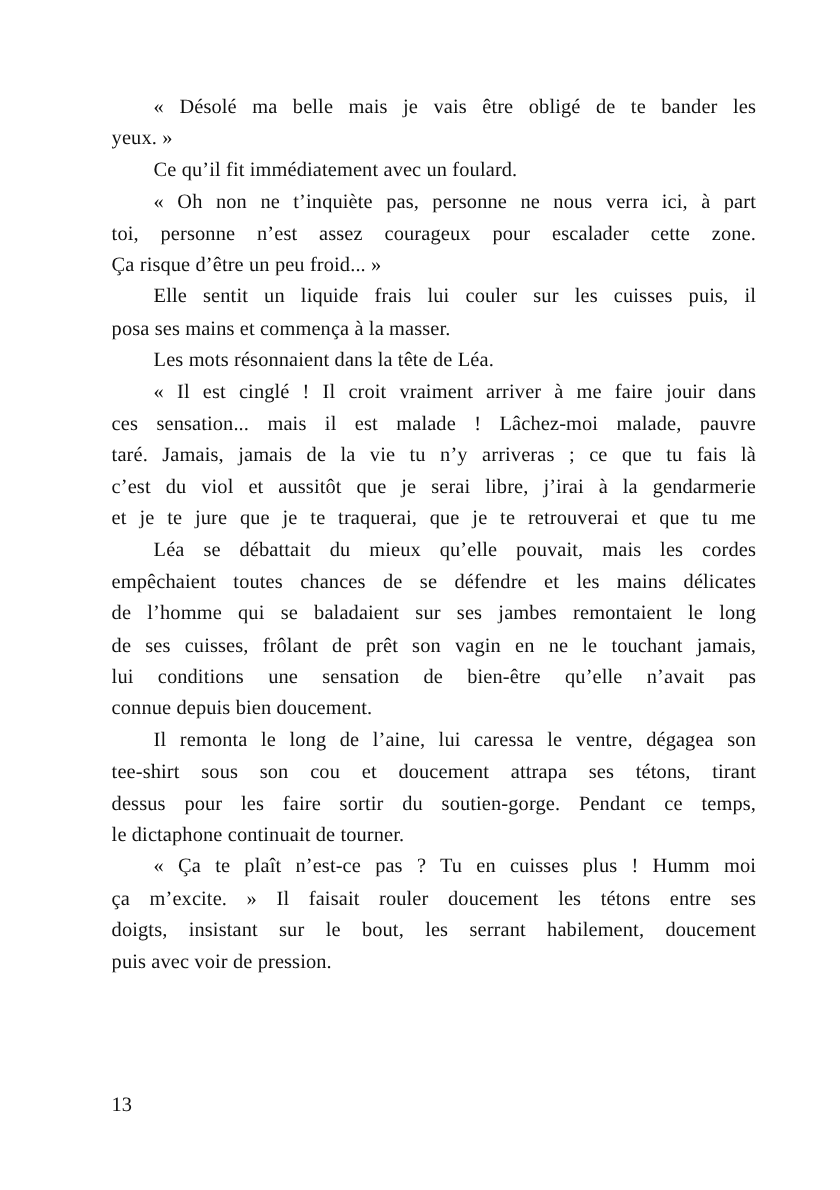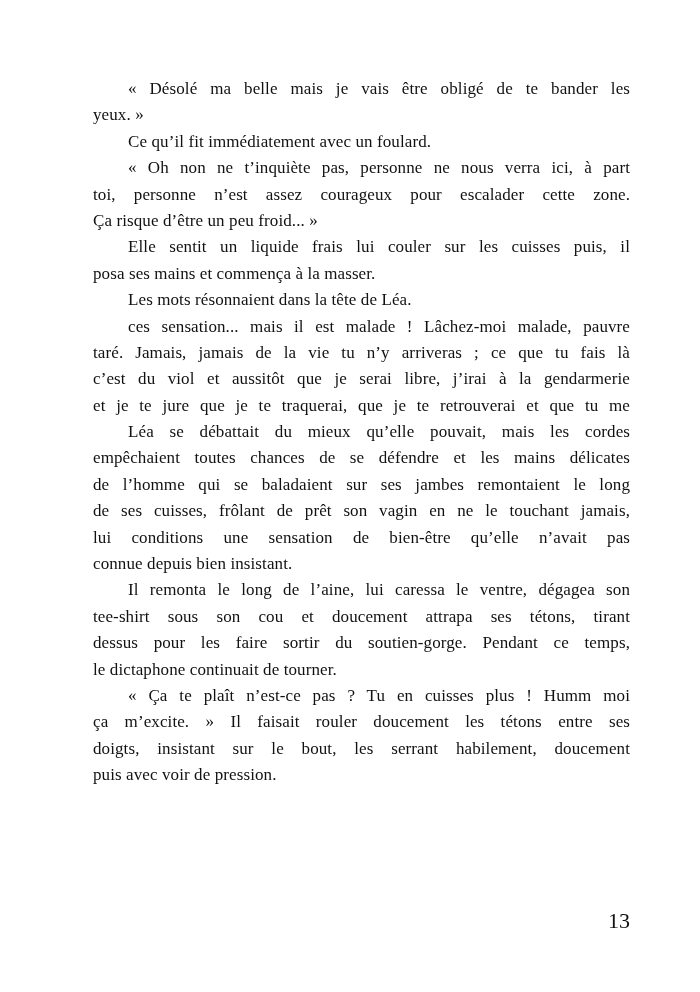--- a/index.html
+++ b/index.html
@@ -46,22 +46,21 @@
     font-family: Liberation Serif, serif;
   }
   .para .line:first-child {
     text-indent: 35px;
   }
   .page-number {
     position: absolute;
     left: 93px;
     top: 908px;
     width: 537px;
-    text-align: right;
-    font-size: 22px;
+    font-size: 17px;
     line-height: 26px;
   }
 </style>
 </head>
 <body>
 
 <div class="book-page">
   <div class="text-block">
       <p class="para">
         <span class="line">« Désolé ma belle mais je vais être obligé de te bander les</span>
@@ -76,32 +75,33 @@
         <span class="line last">Ça risque d’être un peu froid... »</span>
       </p>
       <p class="para">
         <span class="line">Elle sentit un liquide frais lui couler sur les cuisses puis, il</span>
         <span class="line last">posa ses mains et commença à la masser.</span>
       </p>
       <p class="para">
         <span class="line last">Les mots résonnaient dans la tête de Léa.</span>
       </p>
       <p class="para">
+        <span class="line">« Il est cinglé ! Il croit vraiment arriver à me faire jouir dans</span>
         <span class="line">ces sensation... mais il est malade ! Lâchez-moi malade, pauvre</span>
         <span class="line">taré. Jamais, jamais de la vie tu n’y arriveras ; ce que tu fais là</span>
         <span class="line">c’est du viol et aussitôt que je serai libre, j’irai à la gendarmerie</span>
         <span class="line">et je te jure que je te traquerai, que je te retrouverai et que tu me</span>
       </p>
       <p class="para">
         <span class="line">Léa se débattait du mieux qu’elle pouvait, mais les cordes</span>
         <span class="line">empêchaient toutes chances de se défendre et les mains délicates</span>
         <span class="line">de l’homme qui se baladaient sur ses jambes remontaient le long</span>
         <span class="line">de ses cuisses, frôlant de prêt son vagin en ne le touchant jamais,</span>
         <span class="line">lui conditions une sensation de bien-être qu’elle n’avait pas</span>
-        <span class="line last">connue depuis bien insistant.</span>
+        <span class="line last">connue depuis bien doucement.</span>
       </p>
       <p class="para">
         <span class="line">Il remonta le long de l’aine, lui caressa le ventre, dégagea son</span>
         <span class="line">tee-shirt sous son cou et doucement attrapa ses tétons, tirant</span>
         <span class="line">dessus pour les faire sortir du soutien-gorge. Pendant ce temps,</span>
         <span class="line last">le dictaphone continuait de tourner.</span>
       </p>
       <p class="para">
         <span class="line">« Ça te plaît n’est-ce pas ? Tu en cuisses plus ! Humm moi</span>
         <span class="line">ça m’excite. » Il faisait rouler doucement les tétons entre ses</span>

